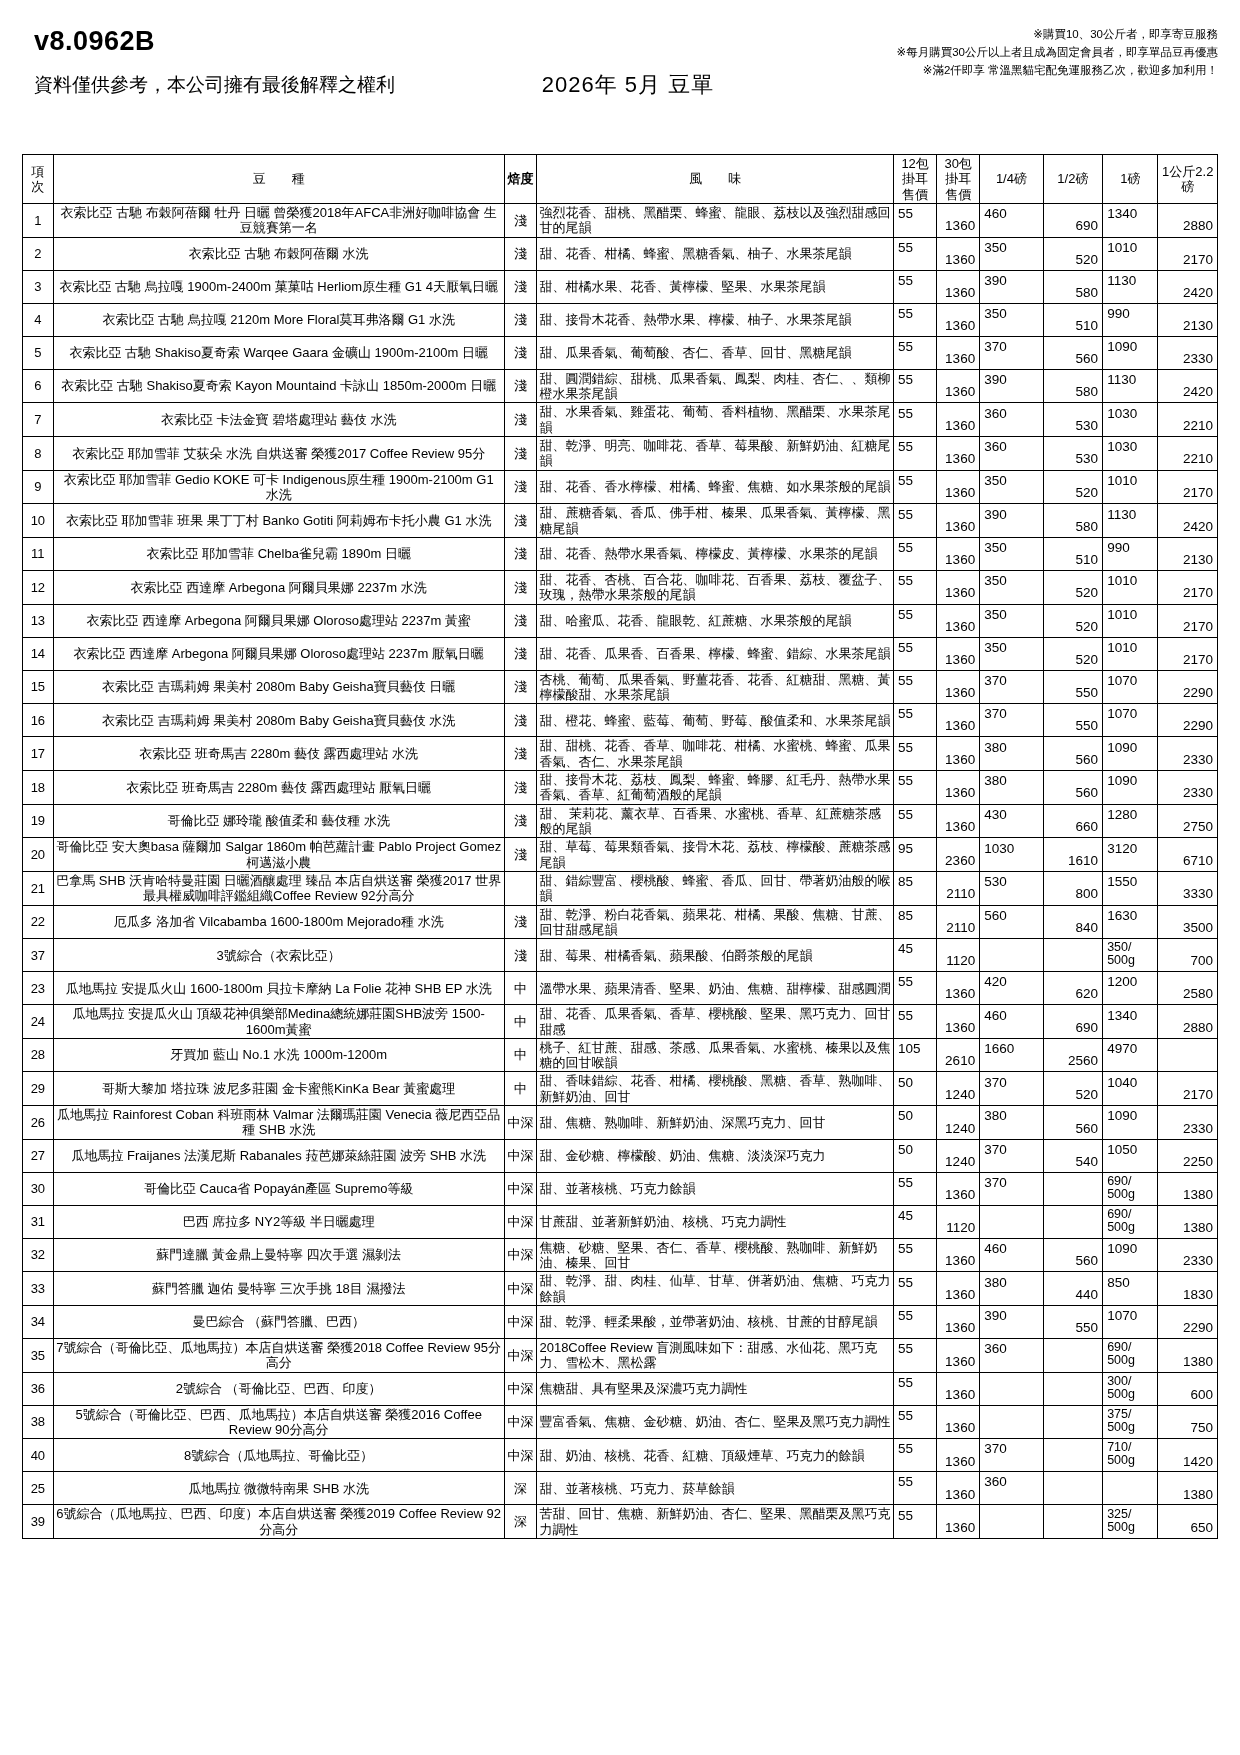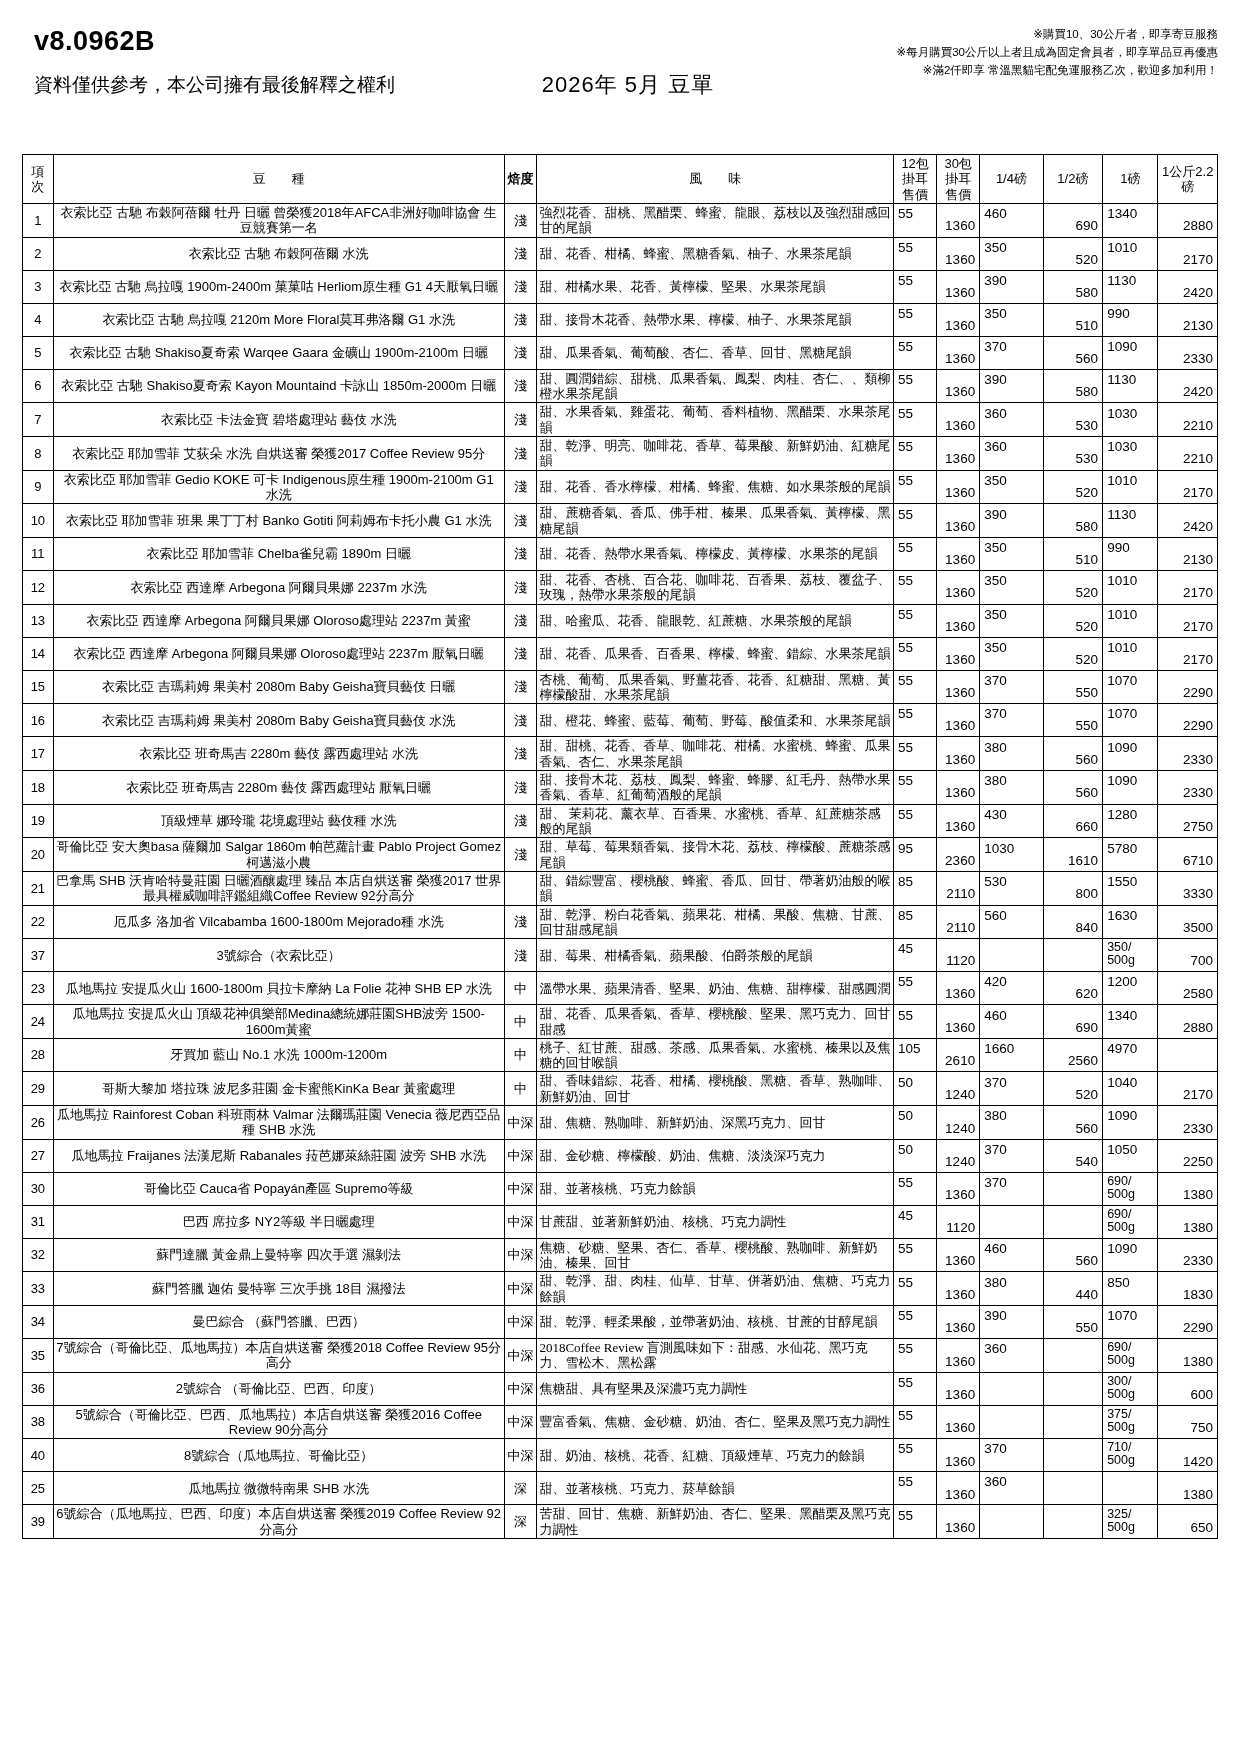--- a/index.html
+++ b/index.html
@@ -45,21 +45,21 @@
   col.c-p12   { width: 42px; }
   col.c-p30   { width: 42px; }
   col.c-q     { width: 62px; }
   col.c-h     { width: 58px; }
   col.c-1lb   { width: 54px; }
   col.c-kg    { width: 58px; }
 
   td.no    { text-align: center; font-size: 13px; }
   td.name  { font-size: 13.2px; line-height: 1.2; text-align: center; }
   td.roast { text-align: center; font-size: 12px; line-height: 1.1; }
-  td.flav  { font-size: 13px; line-height: 1.2; font-family: Liberation Serif, serif; }
+  td.flav  { font-size: 13px; line-height: 1.2; }
 
   
   td.pc { position: relative; height: 100%; padding: 0; }
   .pc-in { position: relative; height: 100%; min-height: 30px; }
   .pa { position: absolute; left: 2px; top: 1px; font-size: 13.5px; }
   .pb { position: absolute; right: 2px; bottom: 1px; font-size: 13.5px; }
   .two-line { font-size: 12.5px; line-height: 1.02; }
 
   .hdr-top { font-size: 10px; line-height: 1.0; }
 </style>
@@ -750,21 +750,21 @@
             </div>
           </td>
           <td class="pc">
             <div class="pc-in">
               <div class="pb">2330</div>
             </div>
           </td>
         </tr>
         <tr>
           <td class="no">19</td>
-          <td class="name">頂級煙草 娜玲瓏 花境處理站 藝伎種 水洗</td>
+          <td class="name">哥倫比亞 娜玲瓏 酸值柔和 藝伎種 水洗</td>
           <td class="roast">淺</td>
           <td class="flav">甜、 茉莉花、薰衣草、百香果、水蜜桃、香草、紅蔗糖茶感般的尾韻</td>
           <td class="pc" colspan="1">
             <div class="pc-in">
               <div class="pa">55</div>
             </div>
           </td>
           <td class="pc">
             <div class="pc-in">
               <div class="pb">1360</div>
@@ -811,21 +811,21 @@
               <div class="pa">1030</div>
             </div>
           </td>
           <td class="pc">
             <div class="pc-in">
               <div class="pb">1610</div>
             </div>
           </td>
           <td class="pc">
             <div class="pc-in">
-              <div class="pa">5780</div>
+              <div class="pa">3120</div>
             </div>
           </td>
           <td class="pc">
             <div class="pc-in">
               <div class="pb">6710</div>
             </div>
           </td>
         </tr>
         <tr>
           <td class="no">21</td>

